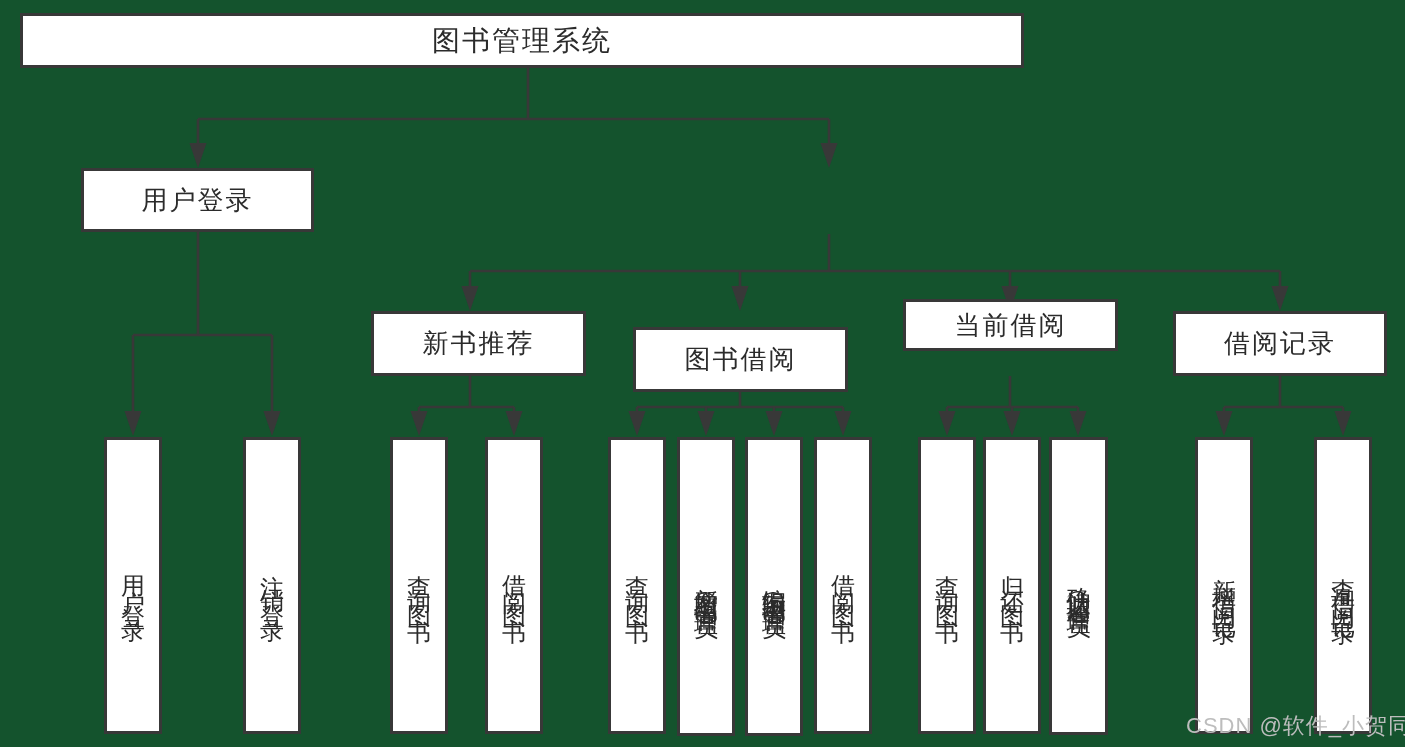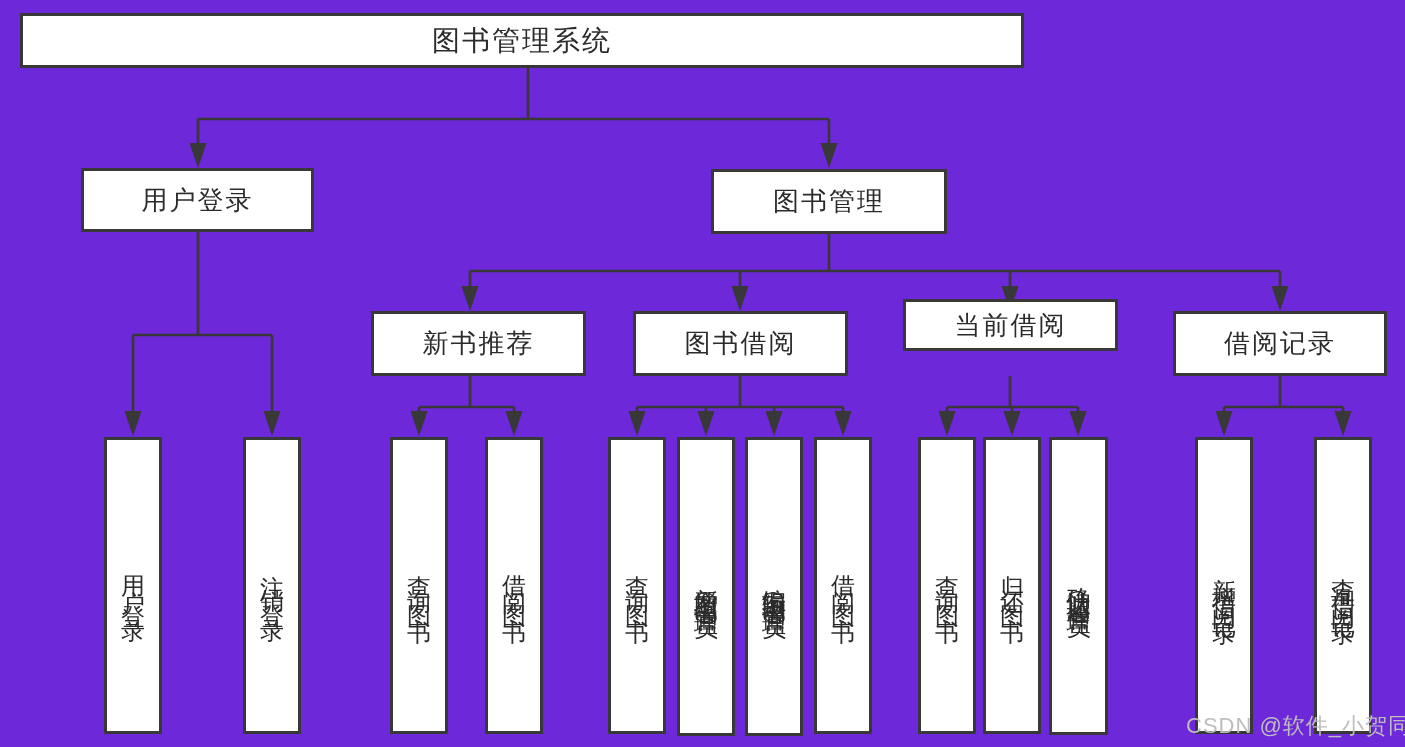--- a/index.html
+++ b/index.html
@@ -3,21 +3,21 @@
 <meta charset="utf-8">
 <style>
   html, body { margin: 0; padding: 0; }
   body {
     width: 1405px; height: 747px;
     font-family: "Liberation Sans", "DejaVu Sans", sans-serif;
   }
   .stage {
     position: relative;
     width: 1405px; height: 747px;
-    background: #6d28d9;
+    background: #14532d;
     overflow: hidden;
   }
   #connectors {
     position: absolute; left: 0; top: 0; z-index: 1;
   }
   .h-box, .v-box {
     position: absolute;
     box-sizing: border-box;
     border: 3px solid #383838;
     background: #ffffff;
@@ -111,28 +111,25 @@
       <polygon points="1334.5,411 1351.5,411 1343,436" fill="#383838"></polygon>
     </svg>
 
   <div class="h-box" style="left:20px;top:13px;width:1004px;height:55px">
     <span class="h-label root-label">图书管理系统</span>
   </div>
 
   <div class="h-box" style="left:81px;top:168px;width:233px;height:64px">
     <span class="h-label">用户登录</span>
   </div>
-  <div class="h-box" style="left:711px;top:169px;width:236px;height:65px">
-    <span class="h-label">图书管理</span>
-  </div>
 
   <div class="h-box" style="left:371px;top:311px;width:215px;height:65px">
     <span class="h-label">新书推荐</span>
   </div>
-  <div class="h-box" style="left:633px;top:311px;width:215px;height:65px">
+  <div class="h-box" style="left:633px;top:327px;width:215px;height:65px">
     <span class="h-label">图书借阅</span>
   </div>
   <div class="h-box" style="left:903px;top:299px;width:215px;height:52px">
     <span class="h-label">当前借阅</span>
   </div>
   <div class="h-box" style="left:1173px;top:311px;width:214px;height:65px">
     <span class="h-label">借阅记录</span>
   </div>
 
   <div class="v-box" style="left:104px;top:437px;width:58px;height:297px">

